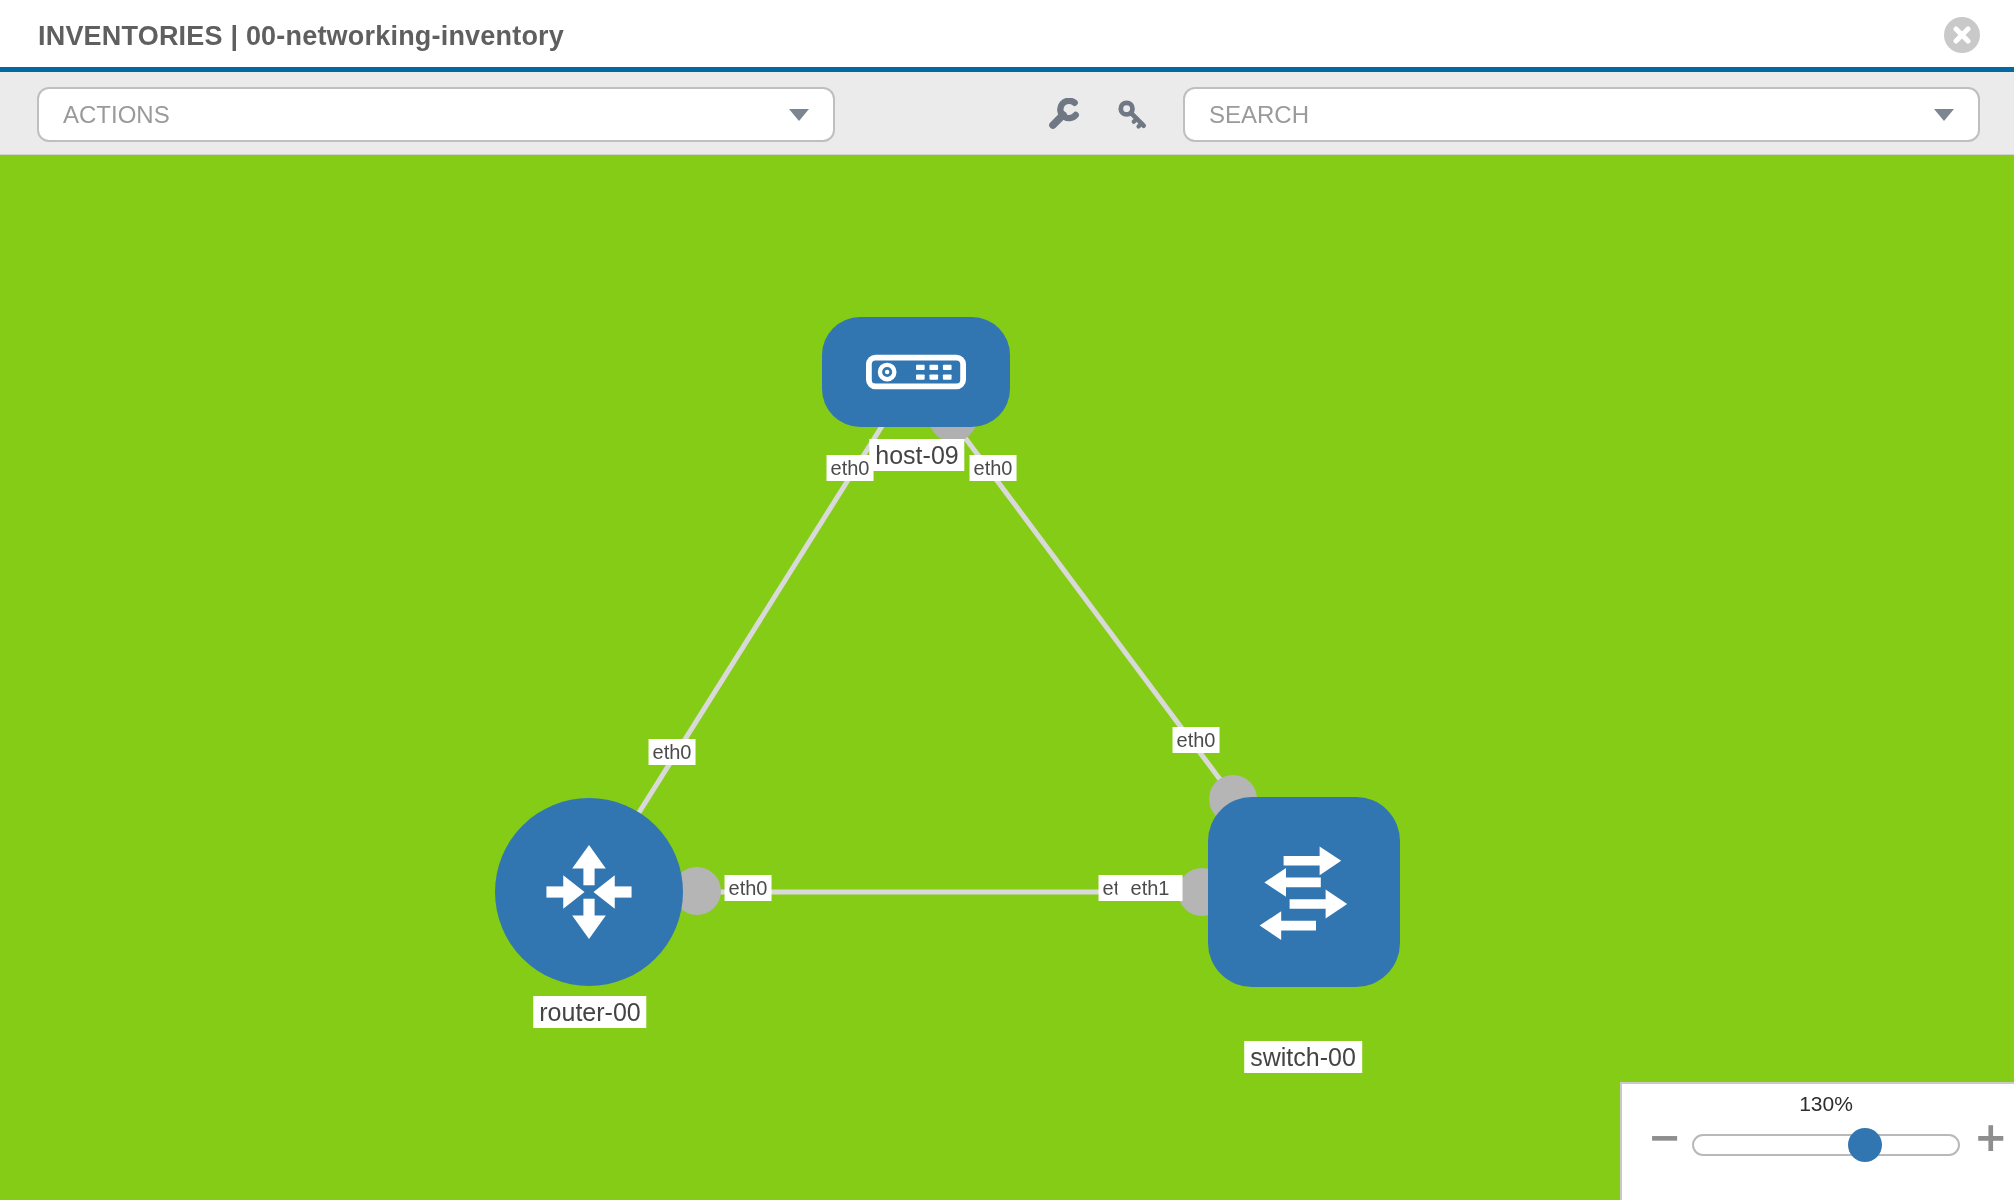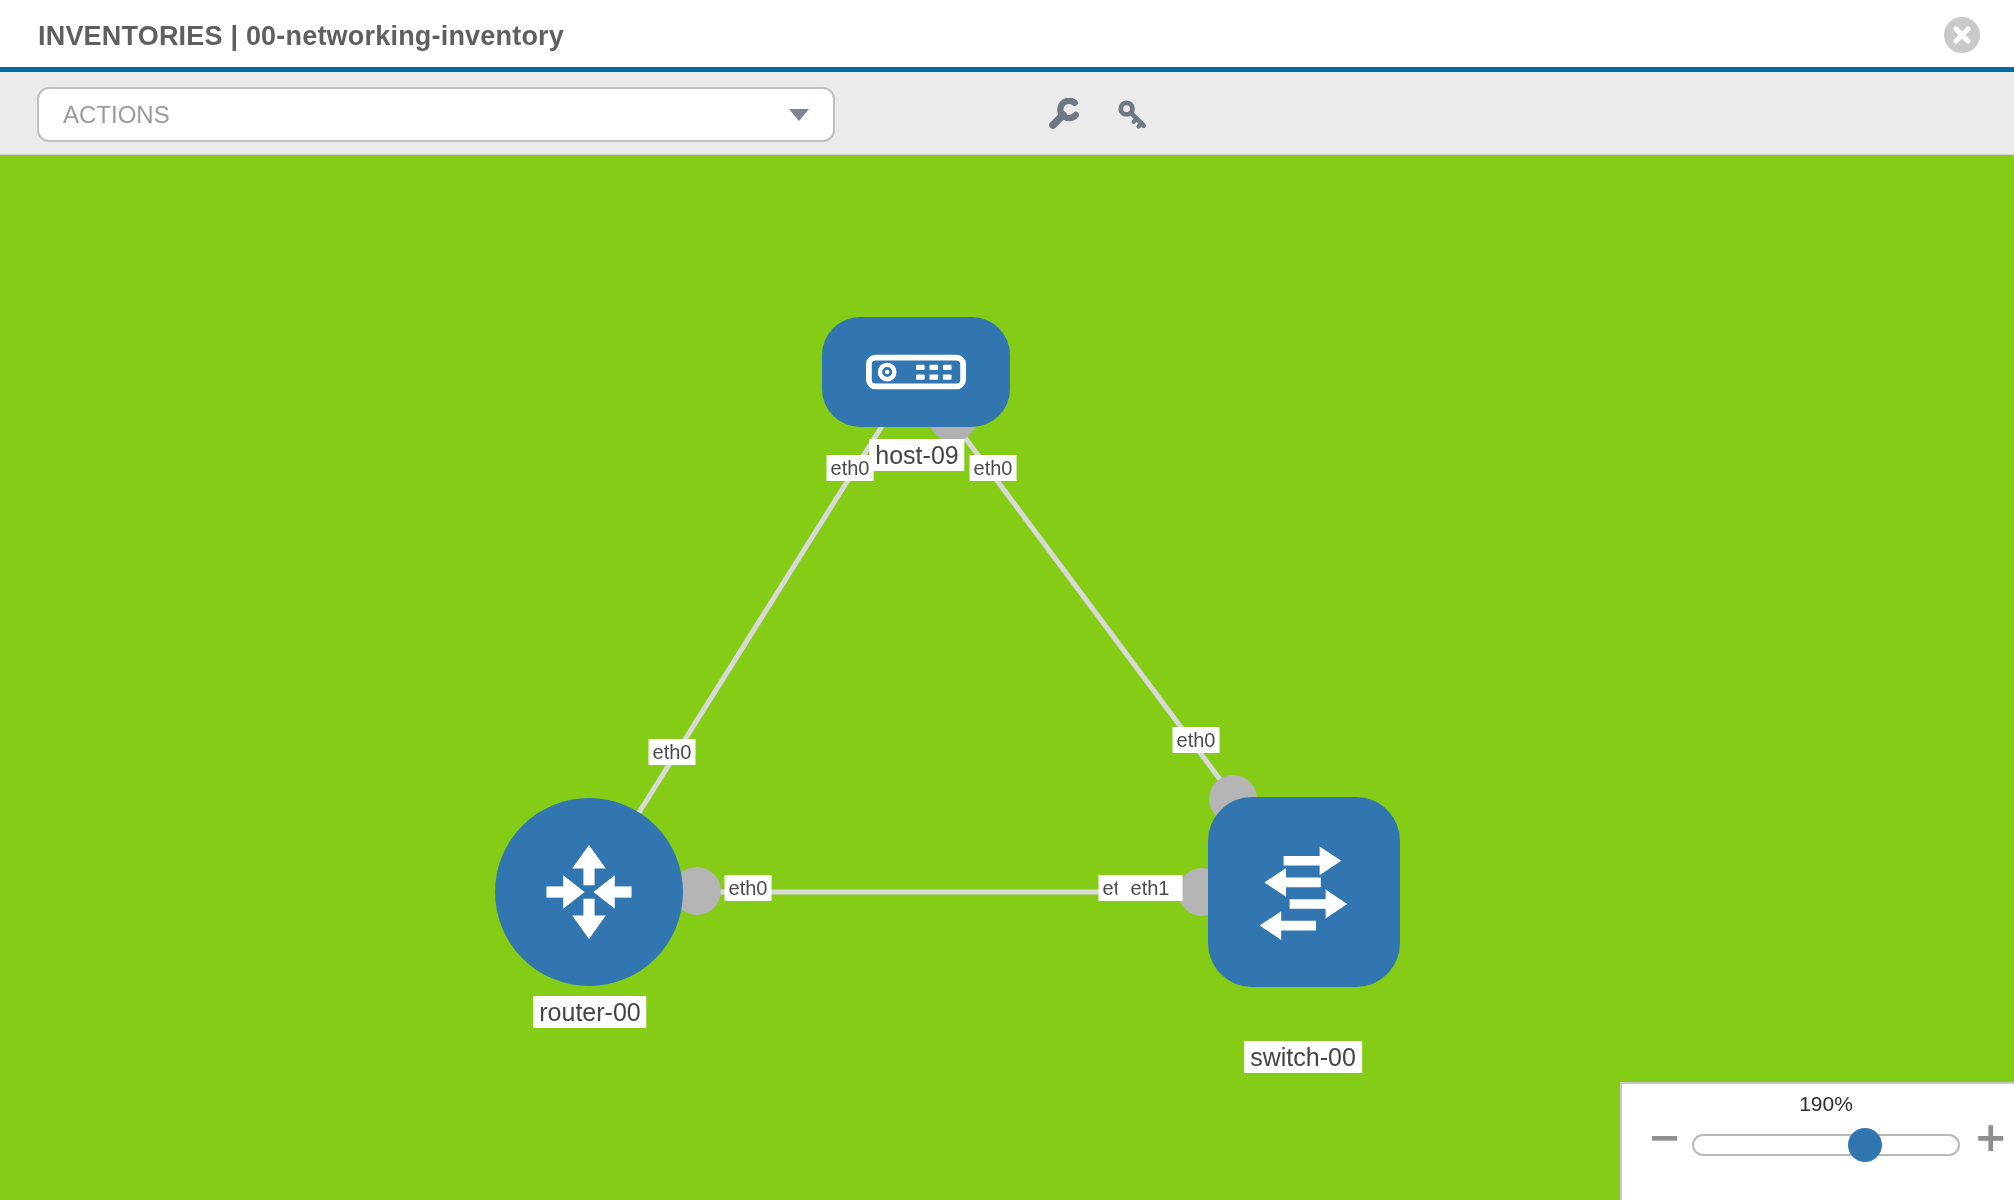--- a/index.html
+++ b/index.html
@@ -101,20 +101,24 @@
     </div>
     <div class="tool-ic ic-key">
       <svg width="34" height="34" viewBox="0 0 32 32">
         <circle cx="10" cy="10" r="5.5" stroke="#6f7884" stroke-width="4.5" fill="none"></circle>
         <path d="M14 14 L26 26" stroke="#6f7884" stroke-width="4.5" stroke-linecap="round"></path>
         <path d="M19.5 19.5 L16.7 22.3" stroke="#6f7884" stroke-width="4" stroke-linecap="round"></path>
         <path d="M24 24 L21.2 26.8" stroke="#6f7884" stroke-width="4" stroke-linecap="round"></path>
       </svg>
     </div>
 
+    <div class="select sel-search">
+      <span class="lbl">SEARCH</span>
+      <span class="caret"></span>
+    </div>
   </div>
 
   <div class="canvas">
 
     <svg class="links-layer" width="2014" height="1045" viewBox="0 0 2014 1045">
       <line x1="916" y1="217" x2="589" y2="737" stroke="#d9d9d9" stroke-width="5"></line>
       <line x1="916" y1="217" x2="1304" y2="737" stroke="#d9d9d9" stroke-width="5"></line>
       <line x1="589" y1="737" x2="1304" y2="737" stroke="#d9d9d9" stroke-width="5"></line>
       <circle cx="953" cy="263" r="24" fill="#b0b0b0"></circle>
       <circle cx="697" cy="736" r="24" fill="#b5b5b5"></circle>
@@ -167,21 +171,21 @@
     <span class="chip big lb-host">host-09</span>
     <span class="chip lb3">eth0</span>
     <span class="chip lb4">eth0</span>
     <span class="chip lb5">eth0</span>
     <span class="chip lb6">eth0</span>
     <span class="chip lb7">eth1</span>
     <span class="chip big lb-router">router-00</span>
     <span class="chip big lb-switch">switch-00</span>
 
     <div class="zoom-panel">
-      <div class="zoom-level">190%</div>
+      <div class="zoom-level">130%</div>
       <div class="zoom-minus">−</div>
       <div class="zoom-track"></div>
       <div class="zoom-handle"></div>
       <div class="zoom-plus">+</div>
     </div>
 
   </div>
 </div>
 
 </body></html>

